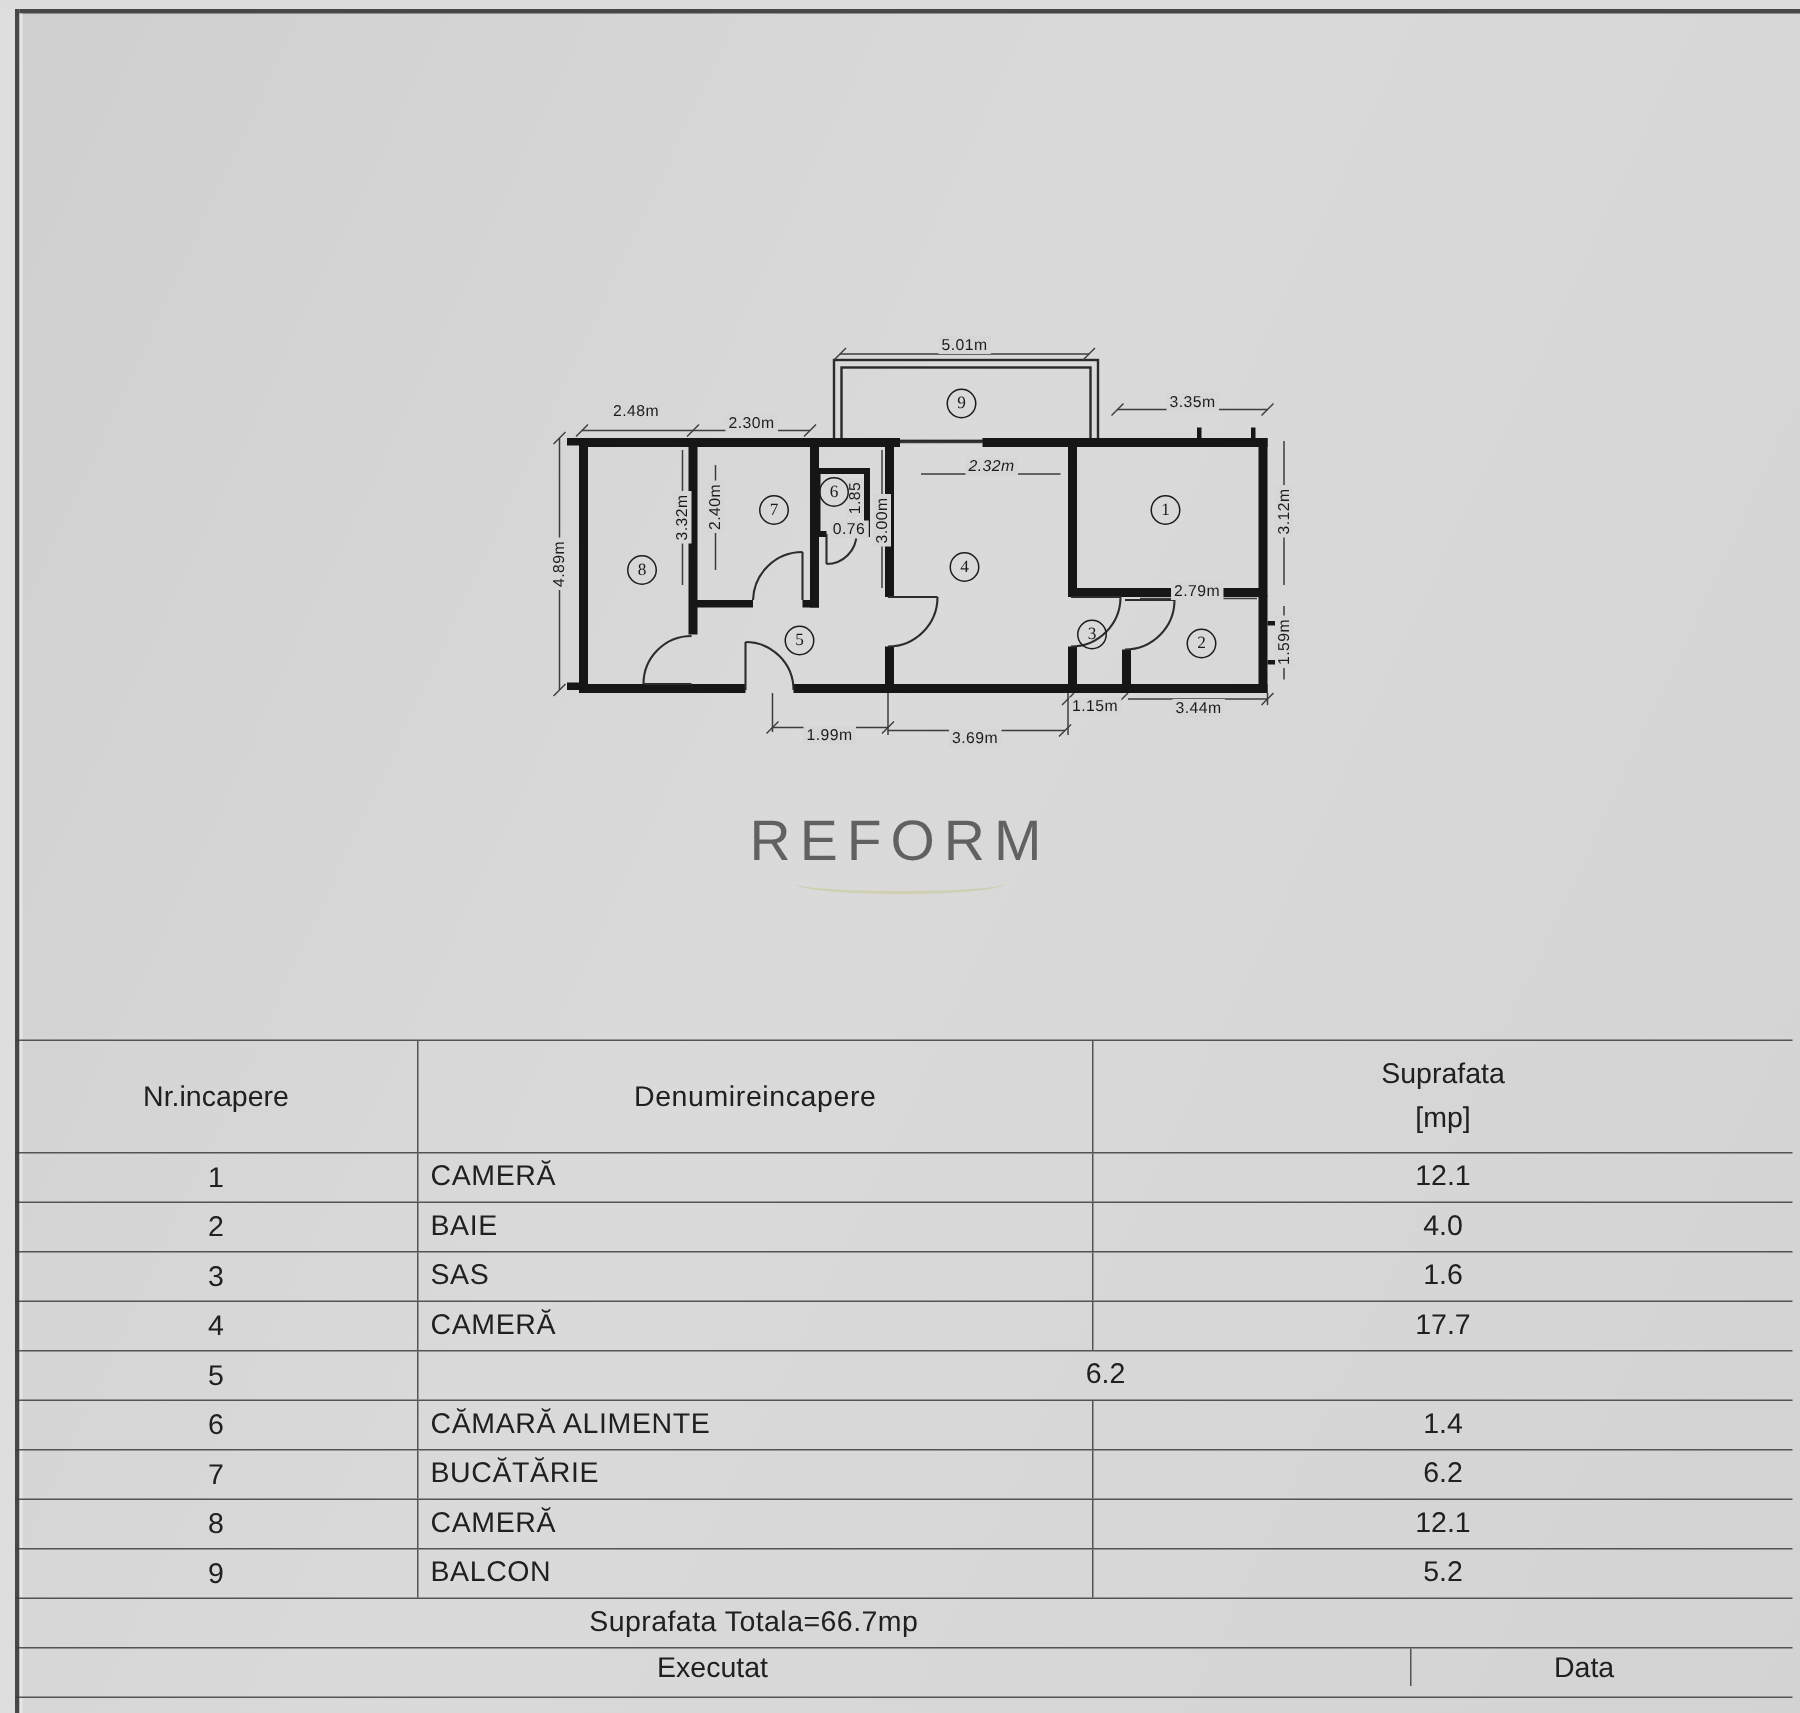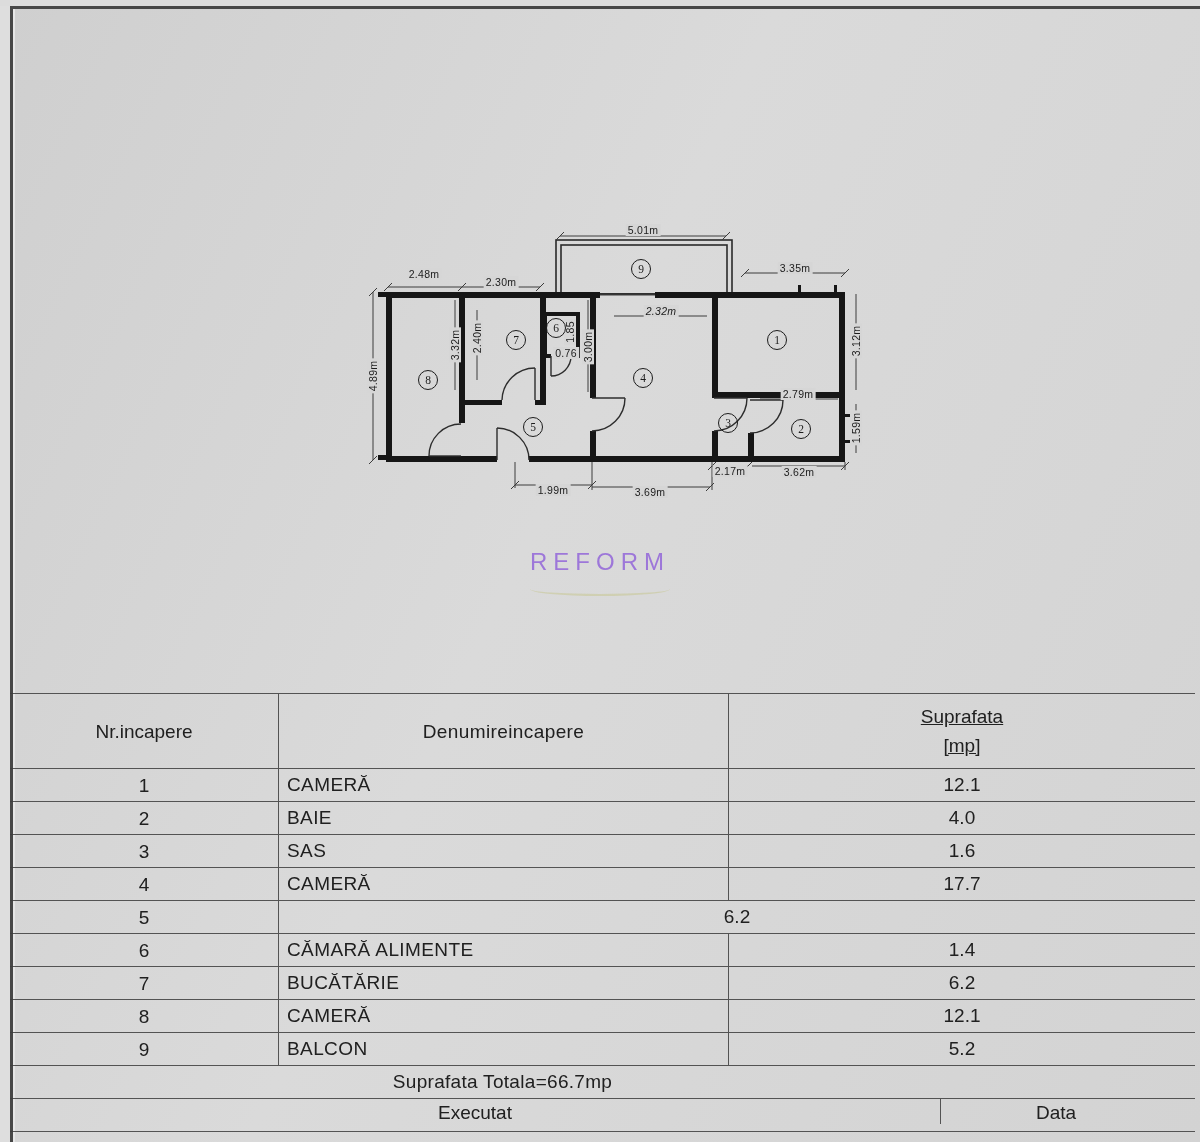--- a/index.html
+++ b/index.html
@@ -24,41 +24,41 @@
     padding:0 2px;transform:translate(-50%,-50%);white-space:nowrap;letter-spacing:.3px;
   }
   .dim-label.rot{transform:translate(-50%,-50%) rotate(-90deg);}
   .room-circle{
     position:absolute;width:18px;height:18px;border:1.3px solid #1c1c1c;border-radius:50%;
     display:flex;align-items:center;justify-content:center;font-size:11.5px;color:#1c1c1c;
     transform:translate(-50%,-50%);font-family:"Liberation Serif",serif;
   }
   .watermark{
     position:absolute;left:600px;top:562px;transform:translate(-50%,-50%);
-    font-size:24px;letter-spacing:6px;color:#6d28d9;opacity:.55;font-weight:400;
+    font-size:38px;letter-spacing:6px;color:#000000;opacity:.55;font-weight:400;
   }
   .watermark-swoosh{
     position:absolute;left:600px;top:582px;width:140px;height:12px;
     border-bottom:2px solid rgba(195,195,130,.45);border-radius:50%;transform:translateX(-50%);
   }
 
   
   .doc-table{
     position:absolute;left:10px;top:693px;width:1185px;
     border-top:1.5px solid rgba(60,60,60,.85);font-size:19px;
   }
   .t-row{display:flex;height:33px;box-sizing:border-box;border-bottom:1.5px solid rgba(60,60,60,.85);align-items:stretch;}
   .t-header{height:75px;}
   .c1{width:268px;display:flex;flex-direction:row;align-items:center;justify-content:center;line-height:29px;}
   .c2{width:450px;box-sizing:border-box;border-left:1.5px solid rgba(60,60,60,.85);
       display:flex;align-items:center;padding-left:8px;letter-spacing:.4px;}
   .c3{flex:1;box-sizing:border-box;border-left:1.5px solid rgba(60,60,60,.85);
       display:flex;align-items:center;justify-content:center;}
   .t-header .c2{justify-content:center;align-items:center;padding-left:0;line-height:29px;}
-  .t-header .c3{flex-direction:column;justify-content:center;line-height:29px;text-decoration:underline;}
+  .t-header .c3{flex-direction:column;justify-content:center;line-height:29px;}
   .merged-cell{width:100%;display:flex;align-items:center;justify-content:center;transform:translateX(-100px);letter-spacing:.3px;}
   .t-footer{align-items:flex-start;}
   .c-exec{width:930px;display:flex;justify-content:center;padding-top:3px;}
   .c-data{flex:1;box-sizing:border-box;border-left:1.5px solid rgba(60,60,60,.85);padding-left:95px;padding-top:3px;}
 </style>
 </head>
 <body>
 
 <div class="page-margin-left"></div>
 <div class="page-margin-top"></div>
@@ -166,22 +166,22 @@
       <span class="dim-label" style="left: 566px; top: 353px;">0.76</span>
       <span class="dim-label rot" style="left: 570px; top: 332px;">1.85</span>
       <span class="dim-label rot" style="left: 455px; top: 345px;">3.32m</span>
       <span class="dim-label rot" style="left: 477px; top: 338px;">2.40m</span>
       <span class="dim-label rot" style="left: 588px; top: 347px;">3.00m</span>
       <span class="dim-label rot" style="left: 373px; top: 376px;">4.89m</span>
       <span class="dim-label rot" style="left: 856px; top: 341px;">3.12m</span>
       <span class="dim-label rot" style="left: 856px; top: 428px;">1.59m</span>
       <span class="dim-label" style="left: 553px; top: 490px;">1.99m</span>
       <span class="dim-label" style="left: 650px; top: 492px;">3.69m</span>
-      <span class="dim-label" style="left: 730px; top: 471px;">2.17m</span>
-      <span class="dim-label" style="left: 799px; top: 472px;">3.62m</span>
+      <span class="dim-label" style="left: 730px; top: 471px;">1.15m</span>
+      <span class="dim-label" style="left: 799px; top: 472px;">3.44m</span>
       <span class="room-circle" style="left: 777px; top: 340px;">1</span>
       <span class="room-circle" style="left: 801px; top: 429px;">2</span>
       <span class="room-circle" style="left: 728px; top: 423px;">3</span>
       <span class="room-circle" style="left: 643px; top: 378px;">4</span>
       <span class="room-circle" style="left: 533px; top: 427px;">5</span>
       <span class="room-circle" style="left: 556px; top: 328px;">6</span>
       <span class="room-circle" style="left: 516px; top: 340px;">7</span>
       <span class="room-circle" style="left: 428px; top: 380px;">8</span>
       <span class="room-circle" style="left: 641px; top: 269px;">9</span>
     </div>

